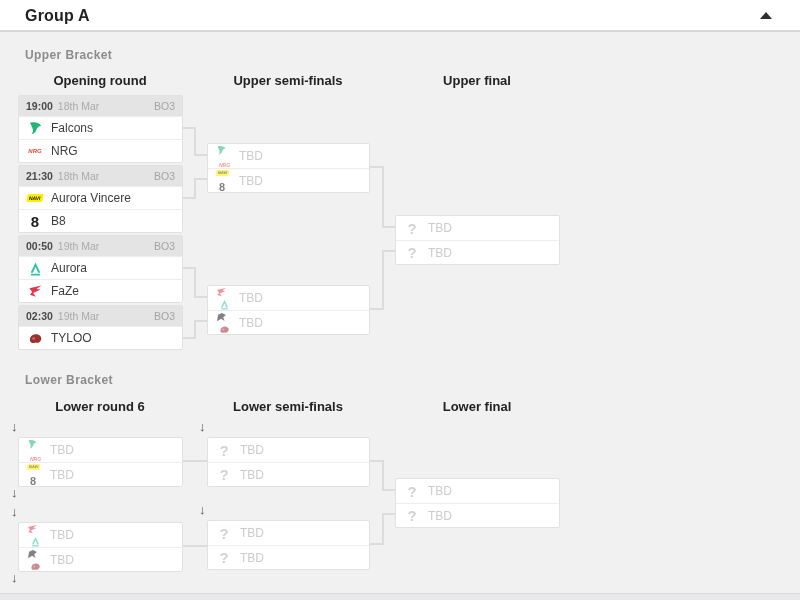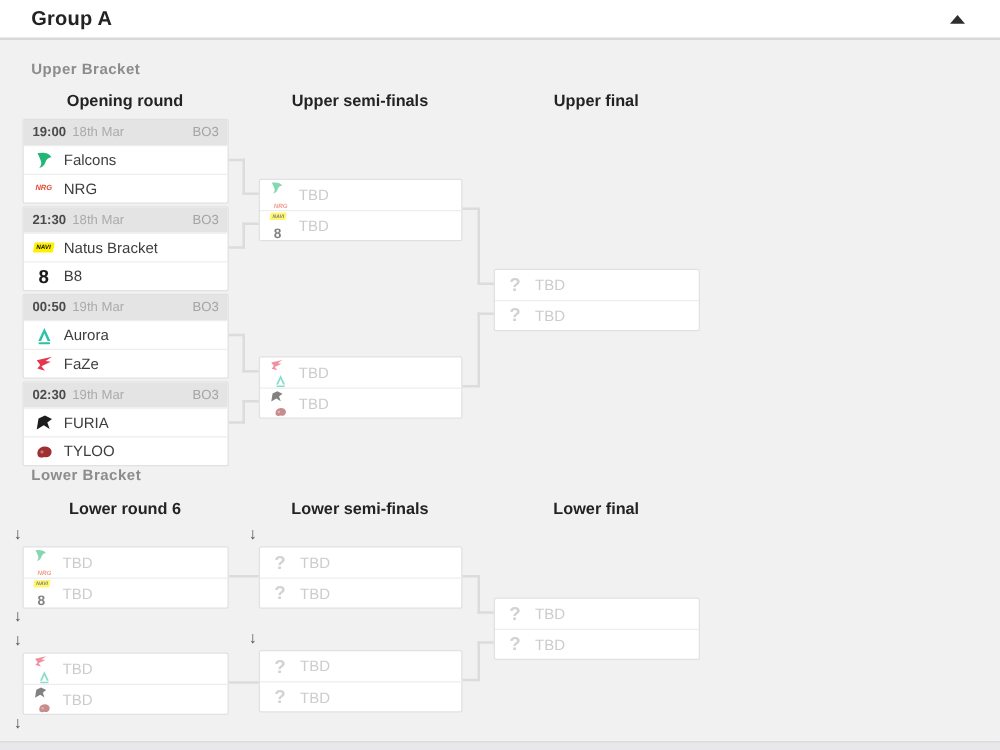--- a/index.html
+++ b/index.html
@@ -92,21 +92,21 @@
           <span class="mtime">21:30</span>
           <span class="mdate">18th Mar</span>
           <span class="mbo">BO3</span>
         </div>
         <div class="team-row" style="height:23px">
           <span class="icon-wrap">
             <span class="icon ">
               <span style="display:inline-block;background:#ffef00;color:#111;font-weight:900;font-size:5px;line-height:8px;padding:0 2px;transform:skewX(-10deg);border-radius:1px;">NAVI</span>
             </span>
           </span>
-          <span class="tname">Natus Bracket</span>
+          <span class="tname">Aurora Vincere</span>
         </div>
         <div class="team-row" style="height:23px">
           <span class="icon-wrap">
             <span class="icon ">
               <span style="color:#1a1a1a;font-weight:900;font-size:15px;line-height:15px;">8</span>
             </span>
           </span>
           <span class="tname">B8</span>
         </div>
       </div>
@@ -136,30 +136,20 @@
             </span>
           </span>
           <span class="tname">FaZe</span>
         </div>
       </div>
       <div class="card" style="left:18px;top:305px;width:165px">
         <div class="match-header">
           <span class="mtime">02:30</span>
           <span class="mdate">19th Mar</span>
           <span class="mbo">BO3</span>
-        </div>
-        <div class="team-row" style="height:23px">
-          <span class="icon-wrap">
-            <span class="icon ">
-              <svg viewBox="0 0 16 16" width="15" height="15">
-                <path d="M1.5 13.5 L3 4 L8.5 1.5 L14.5 4.5 L10.5 7.5 L12.5 13 L7.5 9.8 Z" fill="#1c1c1c"></path>
-              </svg>
-            </span>
-          </span>
-          <span class="tname">FURIA</span>
         </div>
         <div class="team-row" style="height:23px">
           <span class="icon-wrap">
             <span class="icon ">
               <svg viewBox="0 0 16 16" width="15" height="15">
                 <path d="M2.5 11.5 C1 7.5 3.5 3.8 8 3.5 C12 3.3 15 6 14 9.2 C13.2 12 10.5 13.2 8 12.3 C6 13.2 3.8 13 2.5 11.5 Z" fill="#9e3030"></path>
                 <circle cx="6" cy="8" r="1.4" fill="#fff" opacity=".35"></circle>
               </svg>
             </span>
           </span>

